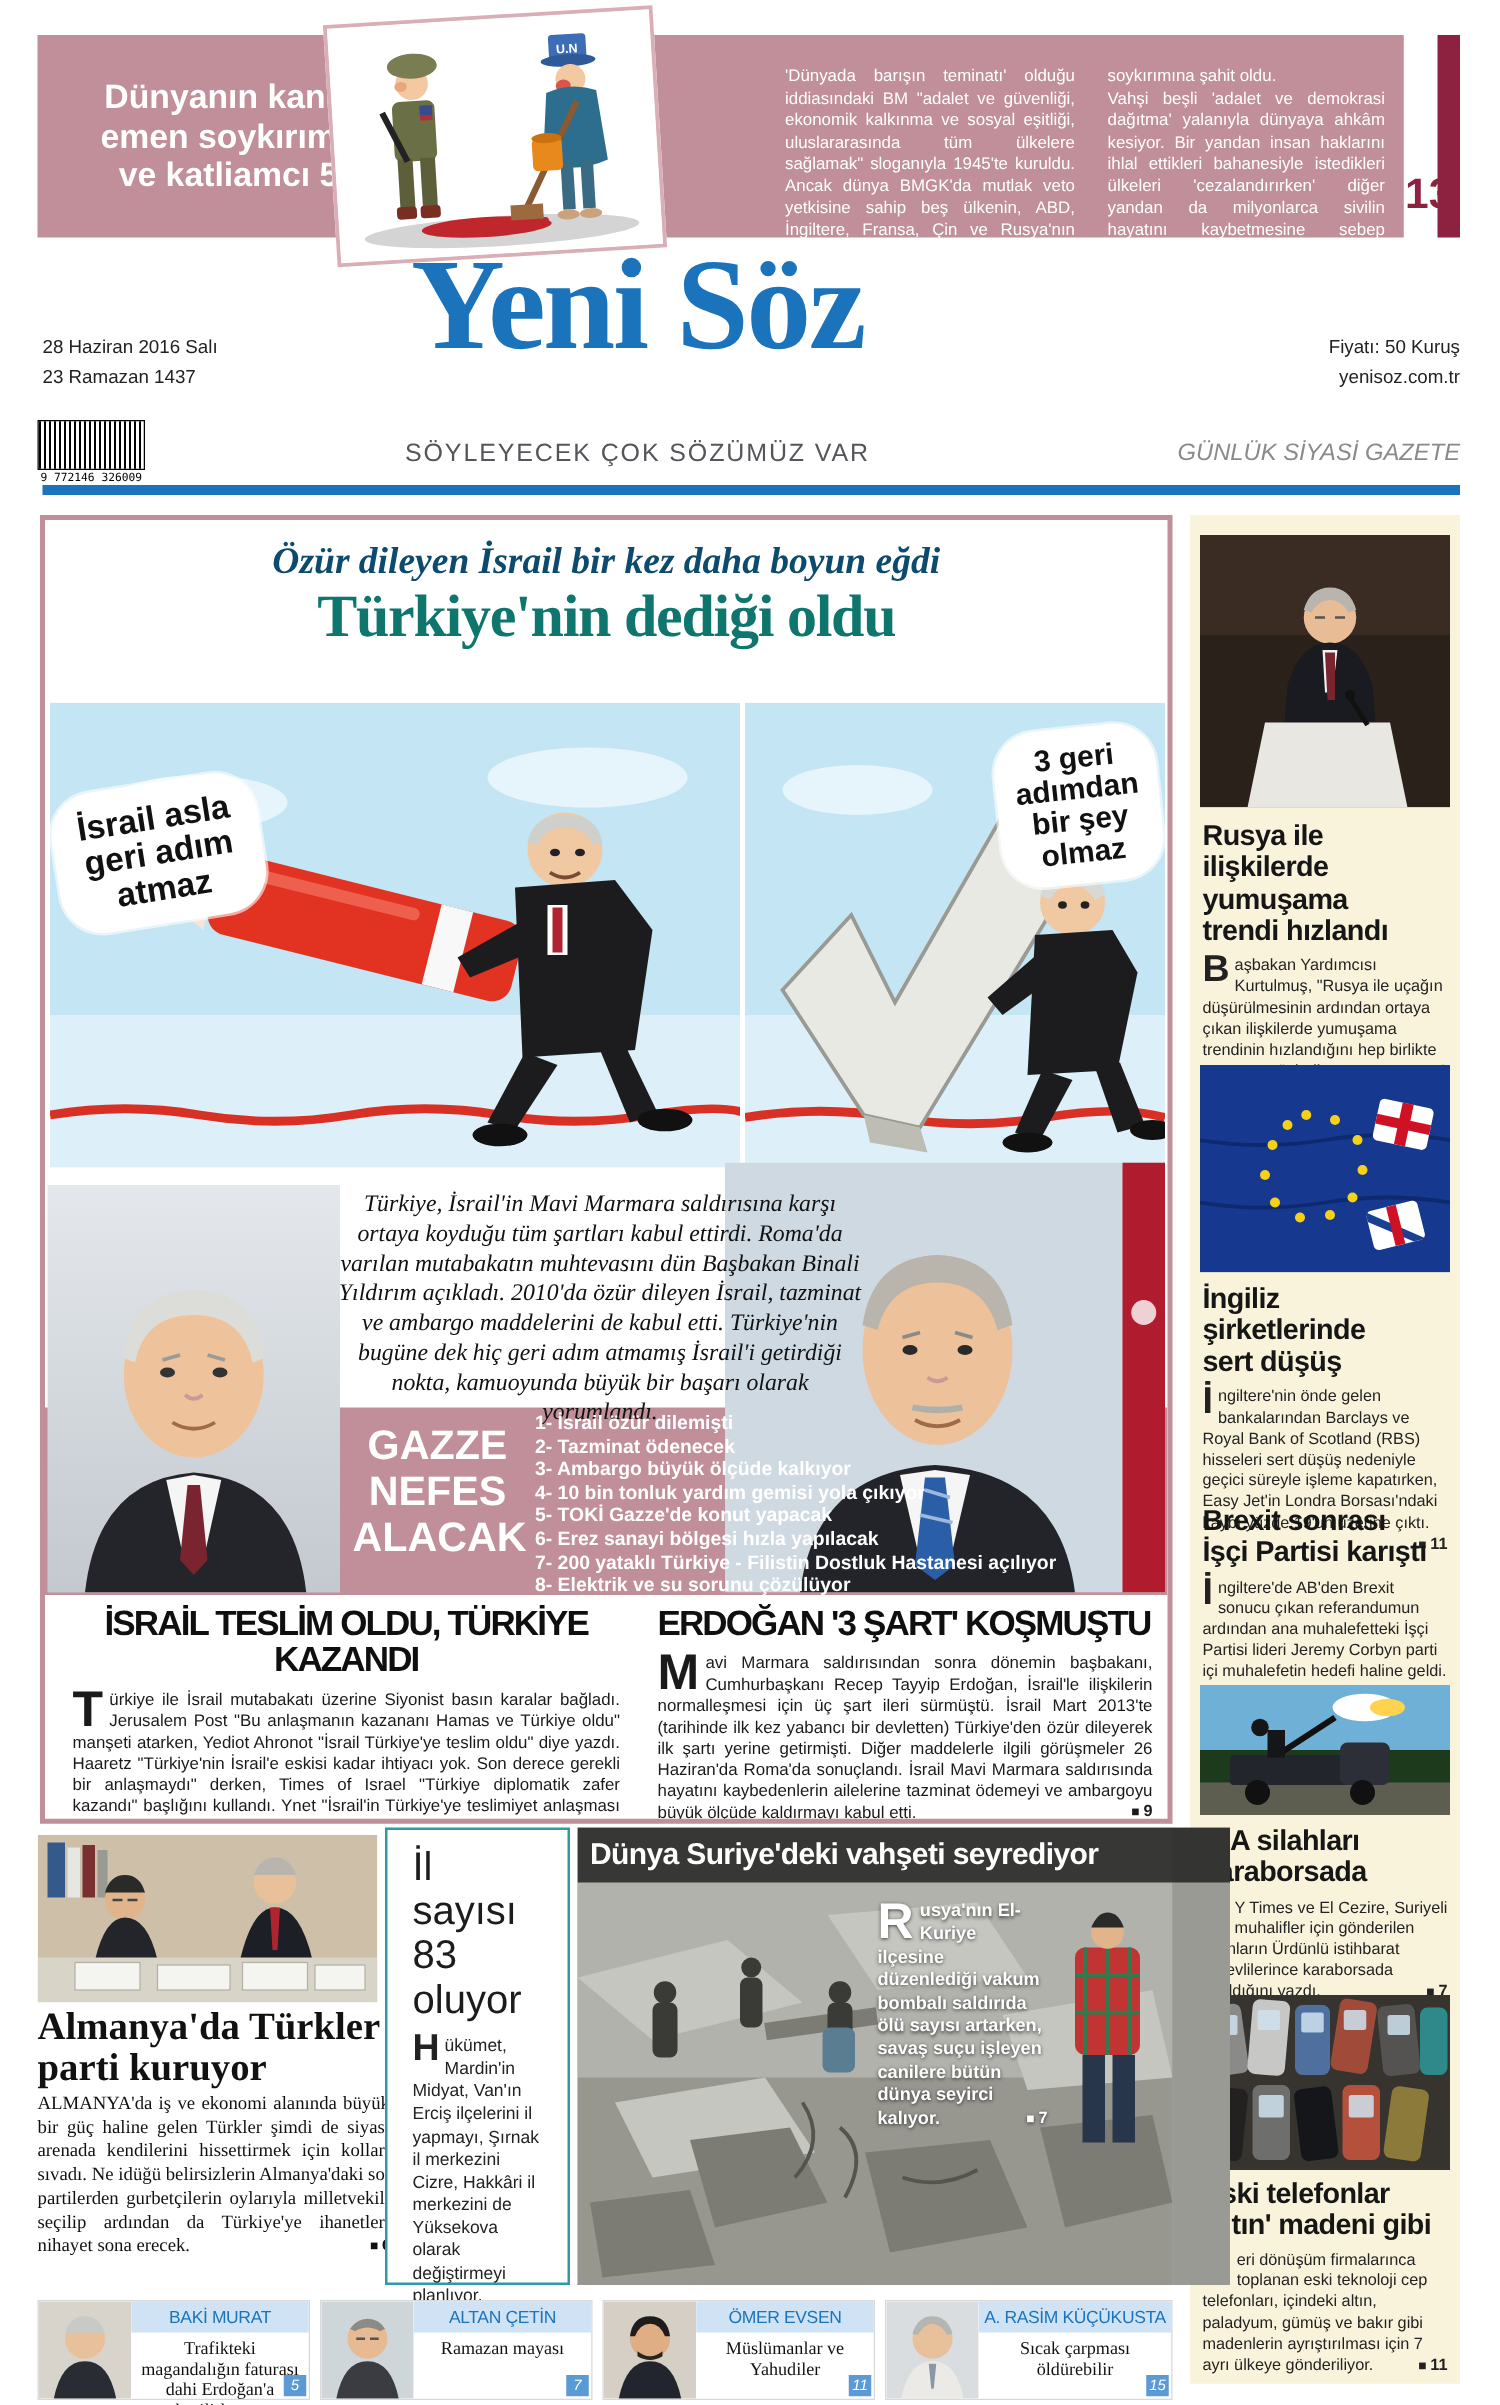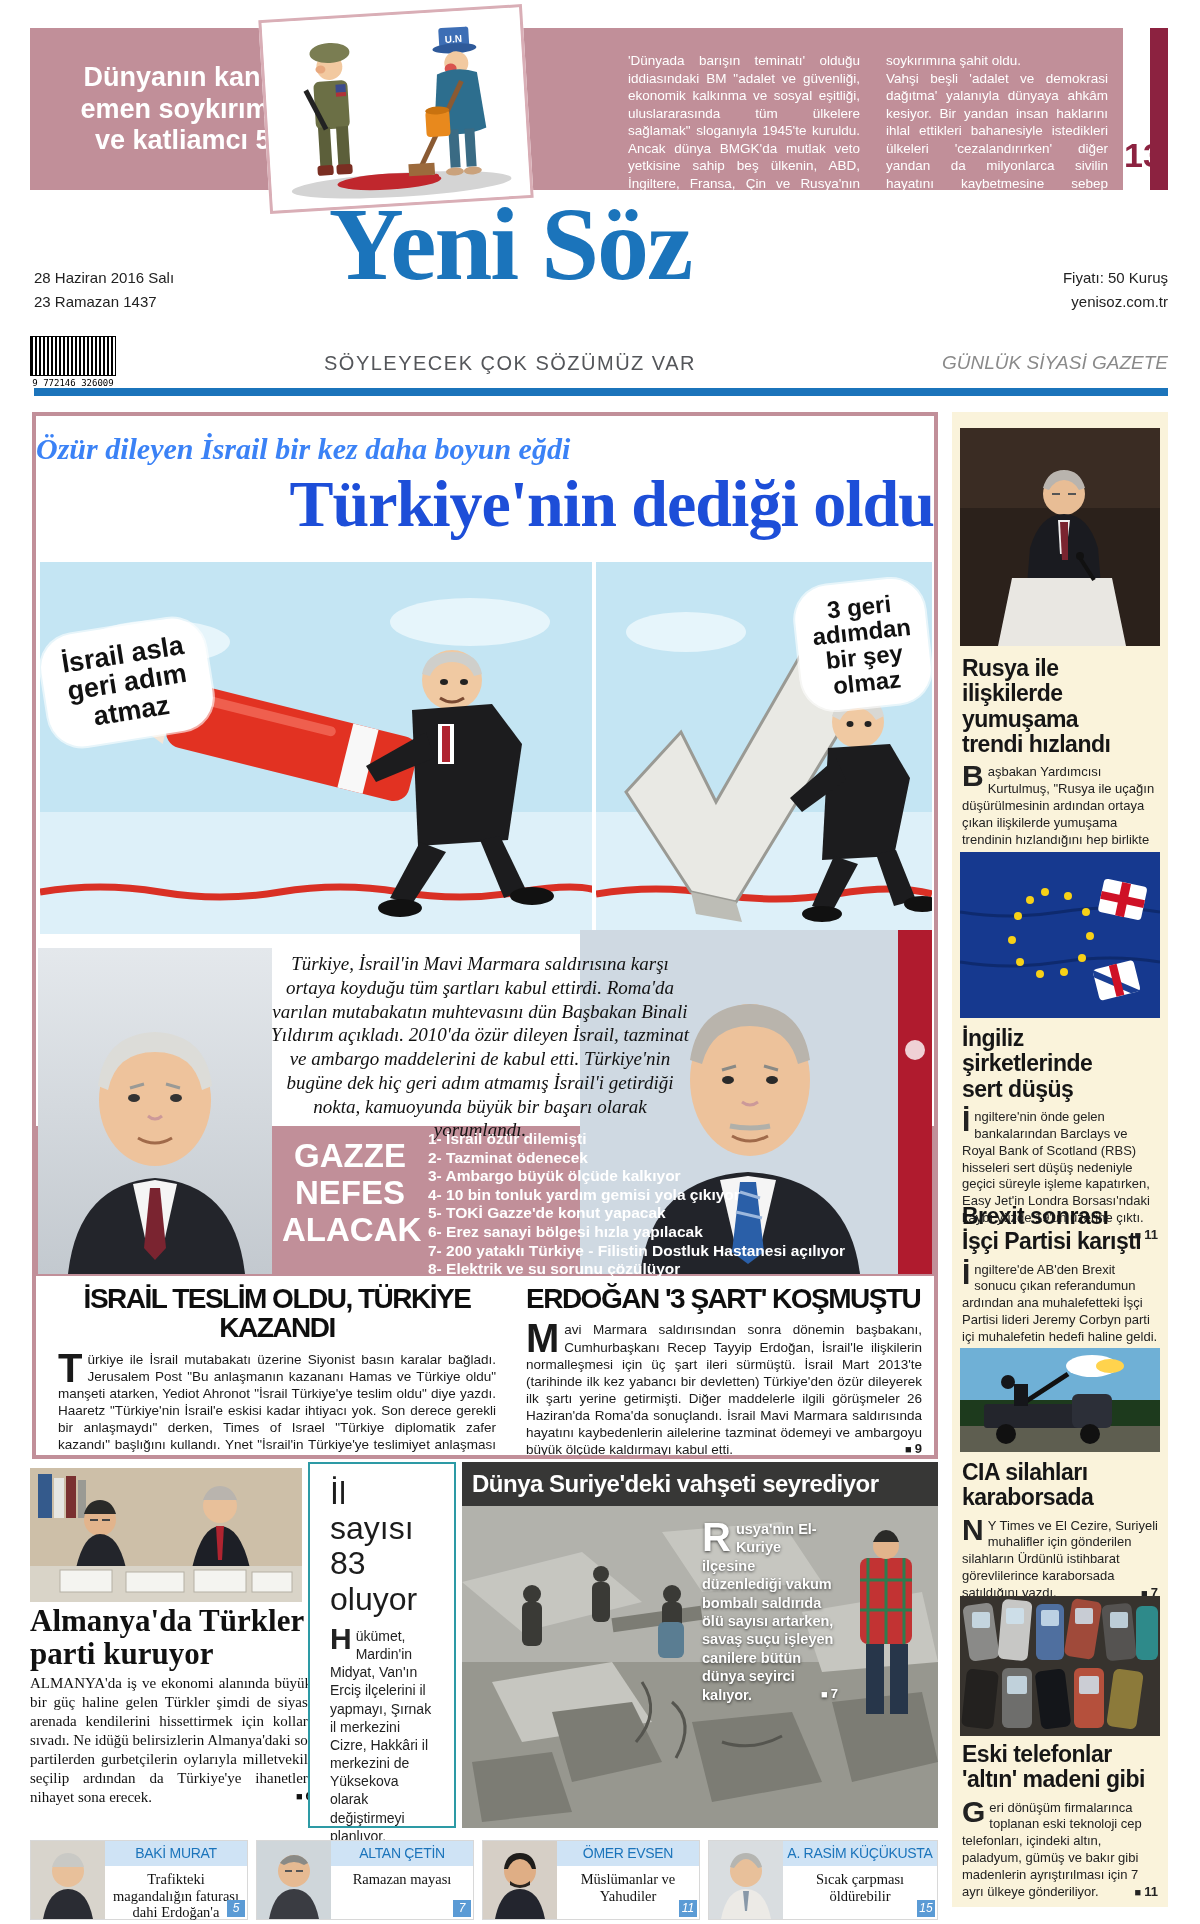--- a/index.html
+++ b/index.html
@@ -30,24 +30,24 @@
   .website{cursor:pointer}
   .tagline{left:900px;top:352px;width:268px;text-align:right;font-style:italic;font-size:19px;color:#8a8a8a}
   .barcode{left:30px;top:336px;width:86px;height:40px;border:1px solid #000;
            background:repeating-linear-gradient(90deg,#000 0 2px,#fff 2px 4px)}
   .barcode-num{left:30px;top:378px;width:86px;font-size:9px;text-align:center;
                font-family:"DejaVu Sans Mono",monospace;color:#000}
   .blue-rule{left:34px;top:388px;width:1134px;height:8px;background:#1b74bb}
 
   
   .main-frame{left:32px;top:412px;width:906px;height:1047px;border:4px solid #c18f99;background:#fff;overflow:hidden}
-  .kicker{position:absolute;top:16px;left:0;width:100%;
-          font-family:"Liberation Serif",serif;font-style:italic;font-weight:bold;font-size:30px;color:#3b82f6}
-  .main-headline{position:absolute;top:50px;left:0;width:100%;text-align:right;
-          font-family:"Liberation Serif",serif;font-weight:bold;font-size:66px;letter-spacing:-1px;color:#1d4ed8}
+  .kicker{position:absolute;top:16px;left:0;width:100%;text-align:center;
+          font-family:"Liberation Serif",serif;font-style:italic;font-weight:bold;font-size:30px;color:#0c4a6e}
+  .main-headline{position:absolute;top:50px;left:0;width:100%;text-align:center;
+          font-family:"Liberation Serif",serif;font-weight:bold;font-size:48px;letter-spacing:-1px;color:#0f766e}
   .cartoon{position:absolute;top:146px;height:372px;overflow:hidden}
   .cartoon-left{left:4px;width:552px}
   .cartoon-right{left:560px;width:336px}
   .bubble{position:absolute;background:#fff;border-radius:34px;font-weight:bold;color:#111;
           text-align:center;z-index:4;box-shadow:0 0 0 2px rgba(255,255,255,.6)}
   .bubble-l{left:8px;top:210px;width:166px;padding:14px 6px;font-size:27px;line-height:1.05;transform:rotate(-9deg)}
   .bubble-r{left:762px;top:166px;width:130px;padding:12px 6px;font-size:24px;line-height:1.05;transform:rotate(-6deg)}
   .photo-yildirim{position:absolute;left:2px;top:532px;width:234px;height:326px;z-index:2}
   .photo-erdogan{position:absolute;left:544px;top:514px;width:352px;height:344px;z-index:2}
   .lede{position:absolute;left:232px;top:536px;width:424px;text-align:center;z-index:2;
@@ -86,21 +86,21 @@
 
   
   .photo-almanya{left:30px;top:1468px;width:272px;height:134px;overflow:hidden}
   .almanya-head{left:30px;top:1604px;width:282px;font-family:"Liberation Serif",serif;
                 font-weight:bold;font-size:31px;line-height:1.07;color:#111}
   .almanya-body{left:30px;top:1674px;width:282px;font-family:"Liberation Serif",serif;
                 font-size:15px;line-height:1.27;text-align:justify;color:#111}
   .il-box{left:308px;top:1462px;width:148px;height:366px;border:2px solid #2d9aa5;background:#fff;padding:12px 20px}
   .il-head{font-size:32px;line-height:1.1;font-weight:400;color:#1c1c1c;margin-bottom:10px}
   .il-body{font-size:14px;line-height:1.3;color:#222}
-  .syria{left:462px;top:1462px;width:476px;height:366px;overflow:hidden;background:#9a9a94}
+  .syria{left:462px;top:1462px;width:522px;height:366px;overflow:hidden;background:#9a9a94}
   .syria-head{position:absolute;top:0;left:0;right:0;background:rgba(38,38,38,.88);color:#fff;
               font-weight:bold;font-size:24px;letter-spacing:-0.5px;padding:8px 10px;z-index:2}
   .syria-overlay{position:absolute;left:240px;top:58px;width:136px;color:#fff;font-weight:bold;
                  font-size:14.5px;line-height:1.27;z-index:2;text-shadow:0 1px 3px rgba(0,0,0,.7)}
 
   
   .colbox{position:absolute;top:1840px;width:218px;height:80px;background:#fff;border:1px solid #d8d8d8}
   .cb1{left:30px}.cb2{left:256px}.cb3{left:482px}.cb4{left:708px;width:230px}
   .col-photo{position:absolute;left:0;top:0;width:74px;height:78px;overflow:hidden}
   .col-right{position:absolute;left:74px;top:0;right:0;bottom:0}

